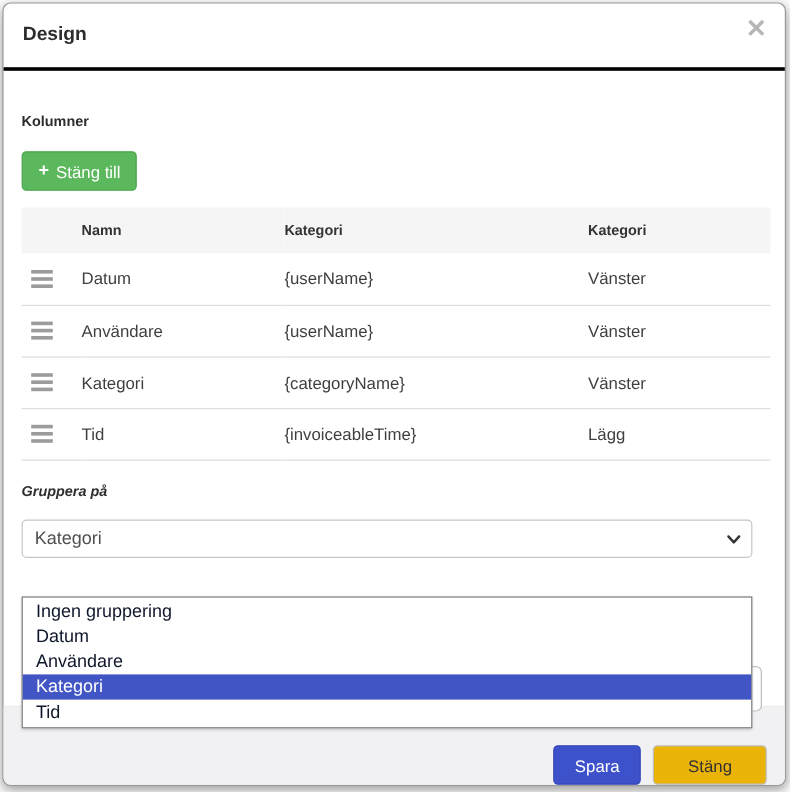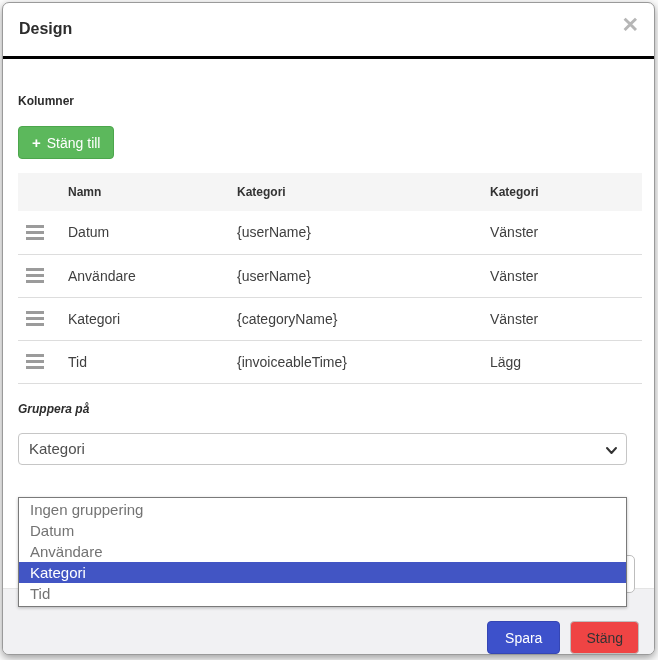--- a/index.html
+++ b/index.html
@@ -150,21 +150,21 @@
     border: 1px solid #7a7a7a;
     box-shadow: 0 1px 3px rgba(0,0,0,0.25);
     z-index: 10;
     padding: 1px 0 2px 0;
   }
   .dropdown-option {
     height: 21px;
     line-height: 21px;
     padding-left: 11px;
     font-size: 15px;
-    color: #737373;
+    color: #0f172a;
     cursor: pointer;
     white-space: nowrap;
   }
   .dropdown-option.selected {
     background: #4255c4;
     color: #fff;
   }
   .modal-footer {
     position: absolute;
     left: 0; bottom: 0;
@@ -181,22 +181,22 @@
   .btn-save {
     height: 33px;
     padding: 0 17px;
     background: #3d51cb;
     border: 1px solid #3546b4;
     color: #fff;
     margin-right: 10px;
   }
   .btn-close {
     height: 33px;
-    padding: 0 15px;
-    background: #ef4444;
+    padding: 0 28px;
+    background: #eab308;
     border: 1px solid #bfbfbf;
     color: #333;
   }
 </style>
 </head>
 <body>
 
 <div class="modal">
 
   <div class="modal-header">

